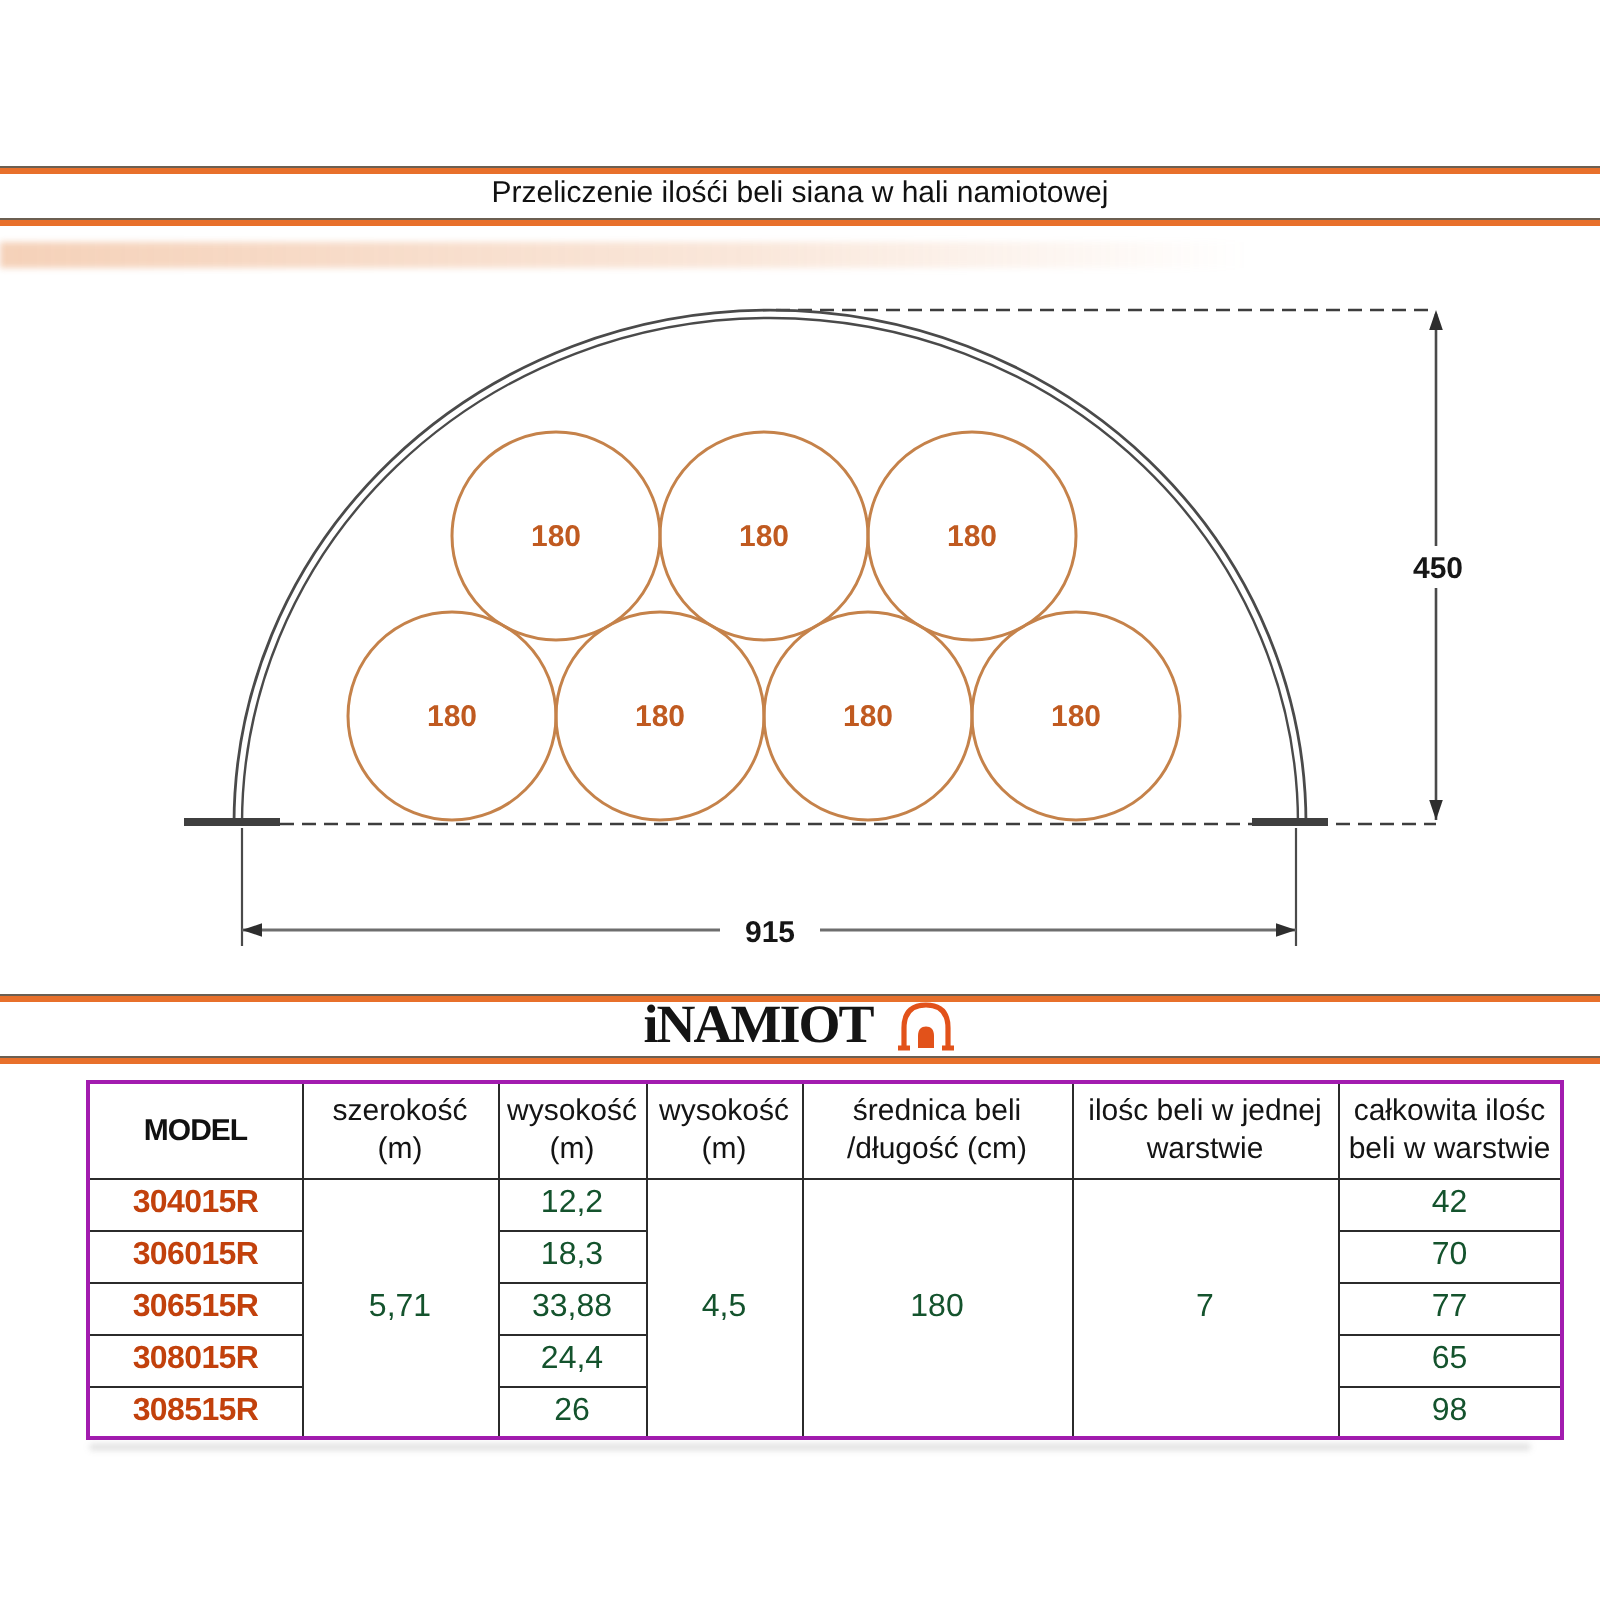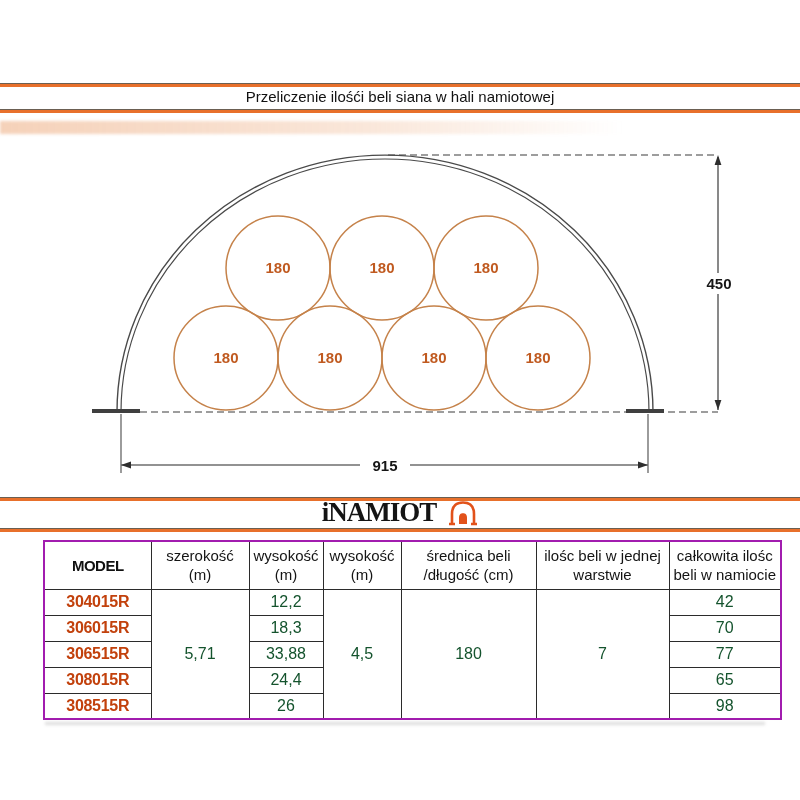--- a/index.html
+++ b/index.html
@@ -144,21 +144,21 @@
       <th class="hdr">
         <div>średnica beli</div>
         <div>/długość (cm)</div>
       </th>
       <th class="hdr">
         <div>ilośc beli w jednej</div>
         <div>warstwie</div>
       </th>
       <th class="hdr">
         <div>całkowita ilośc</div>
-        <div>beli w namiocie</div>
+        <div>beli w warstwie</div>
       </th>
     </tr>
   </thead>
   <tbody>
     <tr>
       <td class="model-cell">304015R</td>
       <td class="val-cell" rowspan="5">5,71</td>
       <td class="val-cell">12,2</td>
       <td class="val-cell" rowspan="5">4,5</td>
       <td class="val-cell" rowspan="5">180</td>

